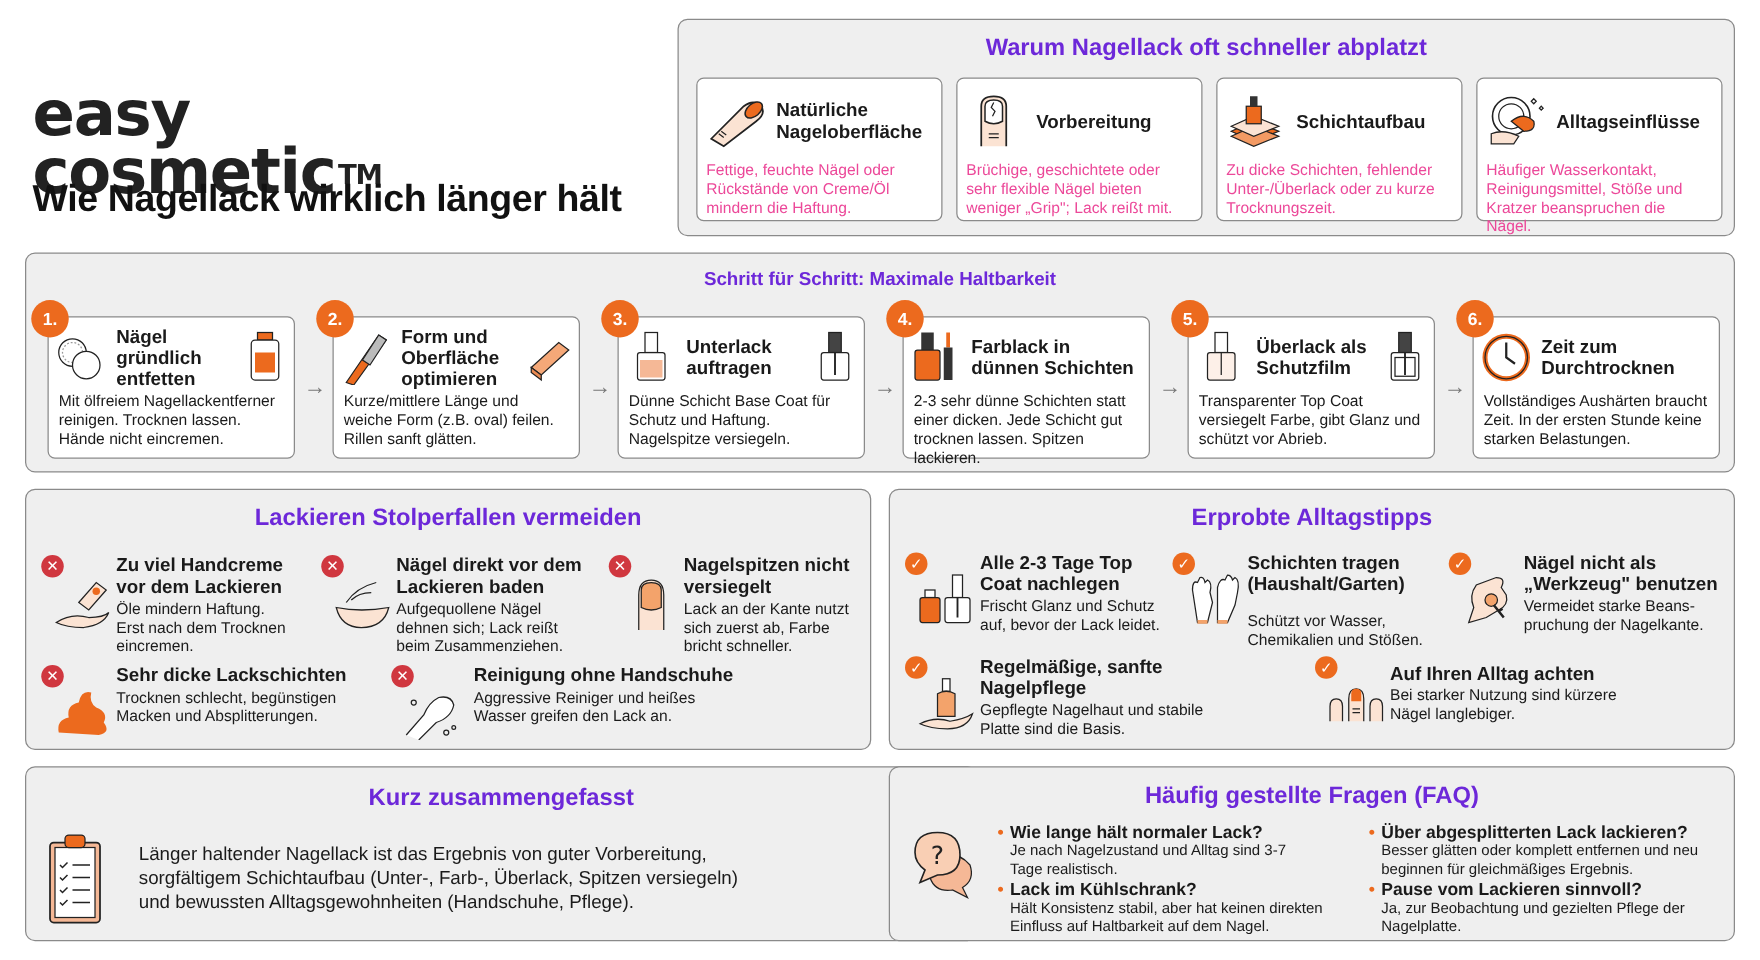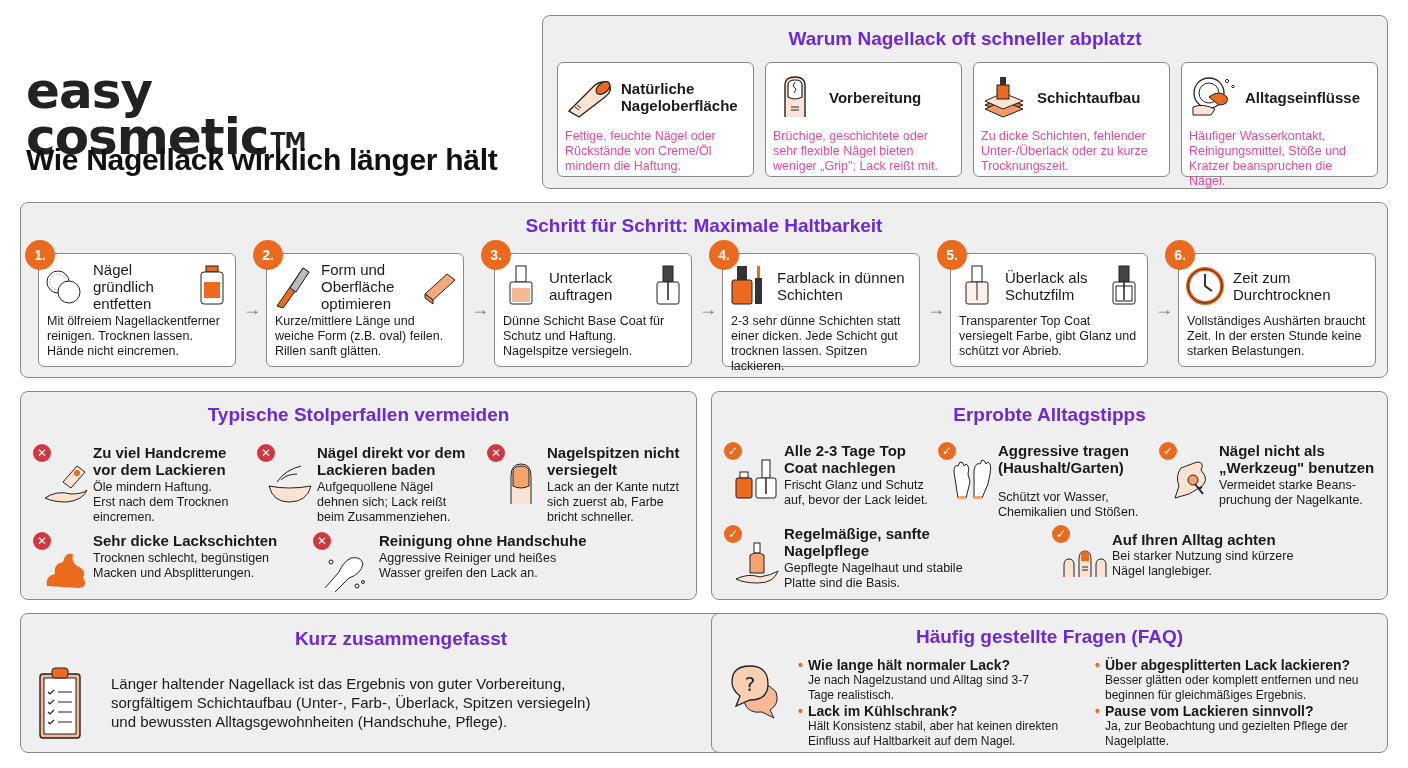--- a/index.html
+++ b/index.html
@@ -18,27 +18,27 @@
   #why .panel-title { font-size: 19px; margin-top: 12px; }
   .why-cards { position: absolute; left: 14px; top: 46px; display: flex; gap: 11px; }
   .why-card { width: 197px; height: 115px; background: #fff; border: 1.3px solid #8a8a8a; border-radius: 6px; padding: 8px 7px; position: relative; }
   .why-card .head { display: flex; align-items: center; height: 52px; }
   .why-card .icon { width: 50px; height: 44px; flex: 0 0 50px; }
   .why-card .title { font-weight: bold; font-size: 15px; line-height: 17px; margin-left: 6px; }
   .why-card .desc { font-size: 12.5px; line-height: 15px; color: #ec4899; margin-top: 6px; }
 
   
   #steps { left: 20px; top: 202px; width: 1368px; height: 176px; }
-  #steps .panel-title { font-size: 19px; margin-top: 12px; }
+  #steps .panel-title { font-size: 15px; margin-top: 12px; }
   .step { position: absolute; top: 50px; width: 198px; height: 114px; background: #fff; border: 1.3px solid #8a8a8a; border-radius: 6px; }
   .step .badge { position: absolute; left: -14px; top: -14px; width: 30px; height: 30px; border-radius: 50%; background: #ec6a1e; color: #fff; font-weight: bold; font-size: 14px; line-height: 30px; text-align: center; }
   .step .head { position: absolute; left: 6px; top: 6px; right: 6px; height: 52px; display: flex; align-items: center; }
   .step .icon-l { width: 40px; height: 44px; flex: 0 0 40px; }
   .step .icon-r { width: 34px; height: 44px; flex: 0 0 34px; margin-left: auto; }
-  .step .title { font-weight: normal; font-size: 15px; line-height: 17px; margin-left: 8px; }
+  .step .title { font-weight: bold; font-size: 15px; line-height: 17px; margin-left: 8px; }
   .step .desc { position: absolute; left: 8px; right: 6px; top: 60px; font-size: 12.5px; line-height: 15px; }
   .arrow { position: absolute; top: 96px; color: #777; font-size: 18px; }
 
   
   #pitfalls { left: 20px; top: 391px; width: 677px; height: 209px; }
   #pitfalls .panel-title, #tips .panel-title { font-size: 19px; margin-top: 12px; }
   .item { position: absolute; }
   .item .mark { position: absolute; left: 0; top: 0; width: 18px; height: 18px; border-radius: 50%; color: #fff; font-size: 12px; line-height: 18px; text-align: center; font-weight: bold; }
   .mark.x { background: #d0373f; }
   .mark.check { background: #ec6a1e; }
@@ -226,21 +226,21 @@
           <circle cx="20" cy="22" r="17" fill="none" stroke="#222" stroke-width="1"></circle>
           <path d="M20 10 V22 L27 27" stroke="#222" stroke-width="1.8" fill="none"></path>
         </svg>
       <div class="title">Zeit zum Durchtrocknen</div>
     </div>
     <div class="desc">Vollständiges Aushärten braucht Zeit. In der ersten Stunde keine starken Belastungen.</div>
   </div>
 </section>
 
 <section class="panel" id="pitfalls">
-  <h2 class="panel-title">Typische Stolperfallen vermeiden</h2>
+  <h2 class="panel-title">Lackieren Stolperfallen vermeiden</h2>
 
   <div class="item" style="left:12px;top:52px;width:220px;height:80px">
     <div class="mark x">✕</div>
     <svg class="icon" viewBox="0 0 46 44">
         <path d="M2 38 Q14 30 28 34 Q40 34 44 30 Q40 40 24 42 Q10 42 2 38Z" fill="#fbe3d3" stroke="#222"></path>
         <path d="M20 22 L34 6 L42 12 L28 28Z" fill="#fbe3d3" stroke="#222"></path>
         <circle cx="34" cy="13" r="3" fill="#ec6a1e"></circle>
       </svg>
     <div class="title">
         <div>Zu viel Handcreme</div>
@@ -340,21 +340,21 @@
 
   <div class="item" style="left:226px;top:50px;width:220px;height:70px">
     <div class="mark check">✓</div>
     <svg class="icon" viewBox="0 0 46 44">
         <path d="M6 14 Q6 6 10 8 L12 4 Q15 3 16 8 L18 6 Q22 8 20 16 L22 24 L18 40 L10 40 Z" fill="#fff" stroke="#222"></path>
         <path d="M26 12 Q28 4 32 6 L34 2 Q37 2 38 6 L40 4 Q44 6 42 16 L40 26 L34 40 L26 40Z" fill="#fff" stroke="#222"></path>
         <rect x="10" y="38" width="8" height="3" fill="#f3a36b"></rect>
         <rect x="26" y="38" width="8" height="3" fill="#f3a36b"></rect>
       </svg>
     <div class="title">
-        <div>Aggressive tragen</div>
+        <div>Schichten tragen</div>
         <div>(Haushalt/Garten)</div>
       </div>
     <div class="desc" style="top:48px">
         <div>Schützt vor Wasser,</div>
         <div>Chemikalien und Stößen.</div>
       </div>
   </div>
 
   <div class="item" style="left:447px;top:50px;width:225px;height:70px">
     <div class="mark check">✓</div>

